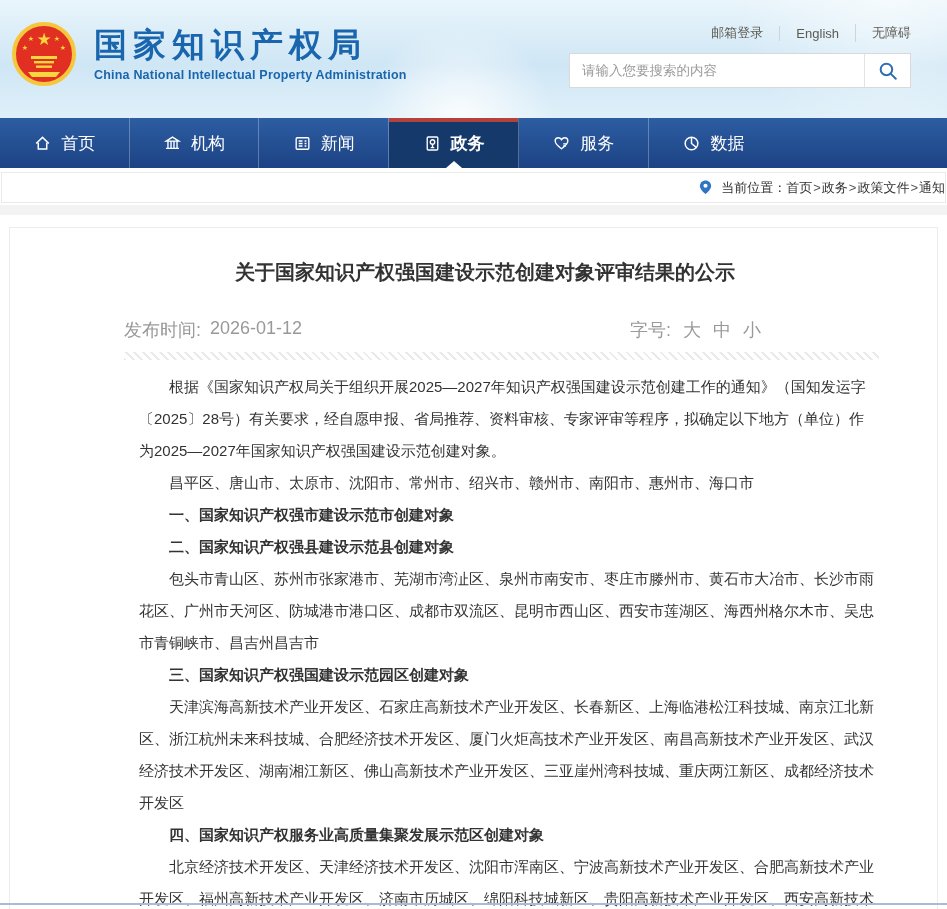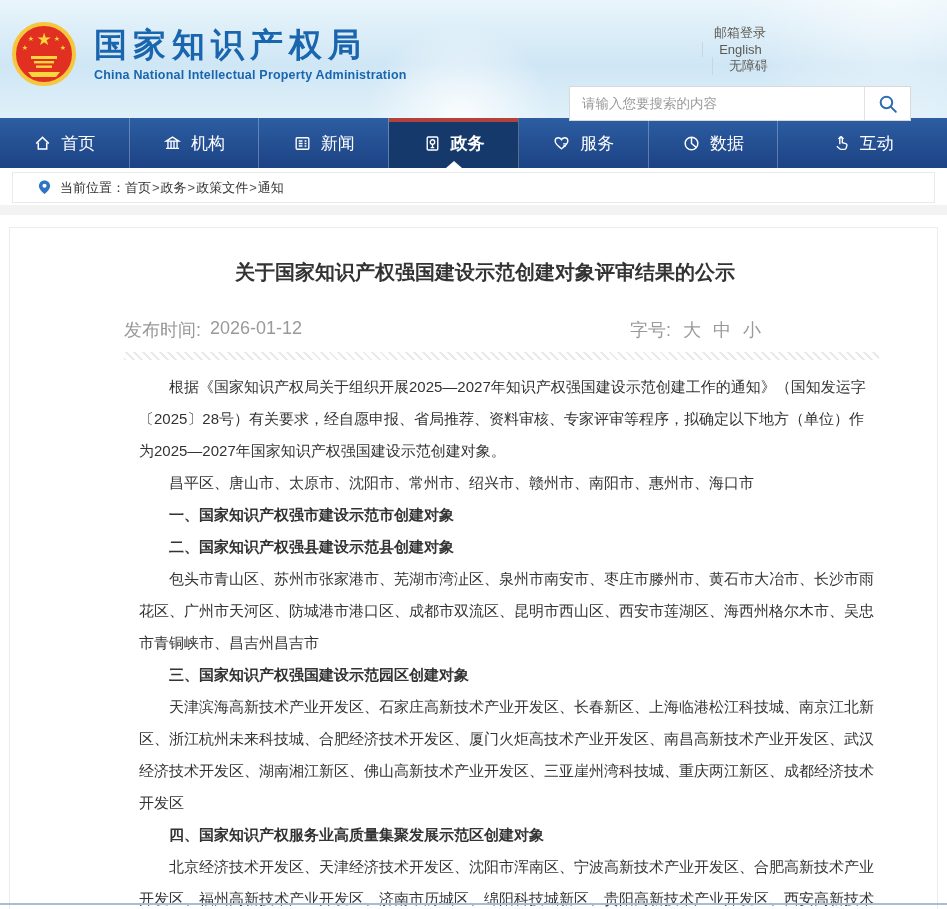--- a/index.html
+++ b/index.html
@@ -17,21 +17,21 @@
       radial-gradient(circle 130px at 460px 118px, rgba(255,255,255,.85), rgba(255,255,255,0) 72%),
       radial-gradient(circle 220px at 890px 0px, rgba(255,255,255,.55), rgba(255,255,255,0) 70%),
       linear-gradient(180deg,#e9f5fb 0%,#cfe6f5 55%,#dff0f9 100%);
   }
   .logo-area { position:absolute; left:10px; top:20px; display:flex; align-items:center; }
   .emblem { width:68px; height:68px; flex:0 0 auto; }
   .site-title-wrap { margin-left:16px; }
   .site-title { font-size:33px; font-weight:bold; color:#1a66ae; letter-spacing:6px; line-height:1.15; }
   .site-subtitle { font-size:12.5px; font-weight:bold; color:#1a66ae; margin-top:4px; letter-spacing:.2px; }
   .header-right { position:absolute; right:36px; top:24px; text-align:right; }
-  .top-links { display:flex; justify-content:flex-end; align-items:center; font-size:13px; color:#5d5a52;flex-direction:column; }
+  .top-links { display:flex; justify-content:flex-end; align-items:center; font-size:13px; color:#5d5a52; }
   .top-links .tlink { padding:0 16px; cursor:pointer; }
   .top-links .tlink + .tlink { border-left:1px solid #c9d6de; }
   .top-links .tlink:last-child { padding-right:0; }
   .supervision { margin-top:9px; margin-right:38px; font-size:13px; color:#c11e1e; cursor:pointer; }
   .search-box { margin-top:11px; width:342px; height:35px; background:#fff; border:1px solid #d9d9d9;
     display:flex; align-items:stretch; margin-left:auto; }
   .search-box input { flex:1; border:none; outline:none; padding:0 12px; font-size:13.5px; color:#c2410c;
     font-family:Liberation Serif, serif; background:transparent; }
   .search-box input::placeholder { color:#9a9a9a; }
   .search-btn { width:46px; border:none; background:transparent; border-left:1px solid #e3e3e3;
@@ -41,22 +41,22 @@
     background:linear-gradient(180deg,#2d5da2 0%,#1c4384 100%); }
   .nav-item { position:relative; display:flex; align-items:center; justify-content:center; gap:9px;
     color:#fff; font-size:17px; cursor:pointer; border-right:1px solid rgba(255,255,255,.28); }
   .nav-item:last-child { border-right:none; }
   .nav-item svg { width:19px; height:19px; }
   .nav-item.active { background:#15396b; font-weight:bold; }
   .nav-item.active::before { content:''; position:absolute; top:0; left:0; right:0; height:4px; background:#b4423c; }
   .nav-item.active::after { content:''; position:absolute; bottom:0; left:50%; margin-left:-8px;
     border-left:8px solid transparent; border-right:8px solid transparent; border-bottom:7px solid #ffffff; }
   
-  .breadcrumb-bar { margin:4px 12px 0; height:31px; border:1px solid #eaeaea; background:#fff;
-    display:flex; align-items:center; padding-left:24px; font-size:13px; color:#333; }
+  .breadcrumb-bar { margin:4px 1px 0; height:31px; border:1px solid #eaeaea; background:#fff;
+    display:flex; align-items:center; padding-left:30px; font-size:13px; color:#333;justify-content:flex-end; }
   .breadcrumb-bar .pin { margin-right:8px; display:flex; }
   .crumb { cursor:pointer; }
   .crumb-sep { color:#555; padding:0 1px; }
   .gray-band { height:10px; background:#f3f3f3; margin-top:2px; }
   
   .card { margin:12px 9px 0; border:1px solid #ececec; border-bottom:none; background:#fff;
     height:700px; padding:0 58px 0 81px; }
   .doc-title { margin-top:30px; text-align:center; font-size:20px; font-weight:bold; color:#333; line-height:28px; }
   .meta { margin-top:32px; display:flex; justify-content:space-between; align-items:flex-end;
     font-size:18px; color:#999; padding:0 118px 0 33px; }
@@ -146,27 +146,20 @@
     </svg>
     <span>服务</span>
   </div>
   <div class="nav-item">
     <svg viewBox="0 0 18 18" fill="none" stroke="#fff" stroke-width="1.4">
       <circle cx="9" cy="9" r="6"></circle>
       <path d="M9 3 V9 L13.5 12.6"></path>
     </svg>
     <span>数据</span>
   </div>
-  <div class="nav-item">
-    <svg viewBox="0 0 18 18" fill="none" stroke="#fff" stroke-width="1.3">
-      <path d="M7.4 9.6 V3.8 a1.2 1.2 0 0 1 2.4 0 V8.2 l3.2 .9 c.8 .2 1.3 1 1.1 1.8 l-.6 2.3 c-.2 .8 -.9 1.4 -1.8 1.4 H8.6 c-.5 0 -1 -.2 -1.4 -.6 L4.6 11.6"></path>
-      <path d="M6 4.6 a3.4 3.4 0 0 1 5 0" stroke-width="1.1"></path>
-    </svg>
-    <span>互动</span>
-  </div>
 </div>
 
 <div class="breadcrumb-bar">
   <span class="pin">
     <svg width="15" height="17" viewBox="0 0 16 17">
       <path d="M8 1 C4.5 1 2 3.6 2 7 c0 4 6 8.6 6 8.6 s6 -4.6 6 -8.6 C14 3.6 11.5 1 8 1 Z" fill="#2e75c3"></path>
       <circle cx="8" cy="6.6" r="2.2" fill="#ffffff"></circle>
     </svg>
   </span>
   <span>当前位置：</span>

